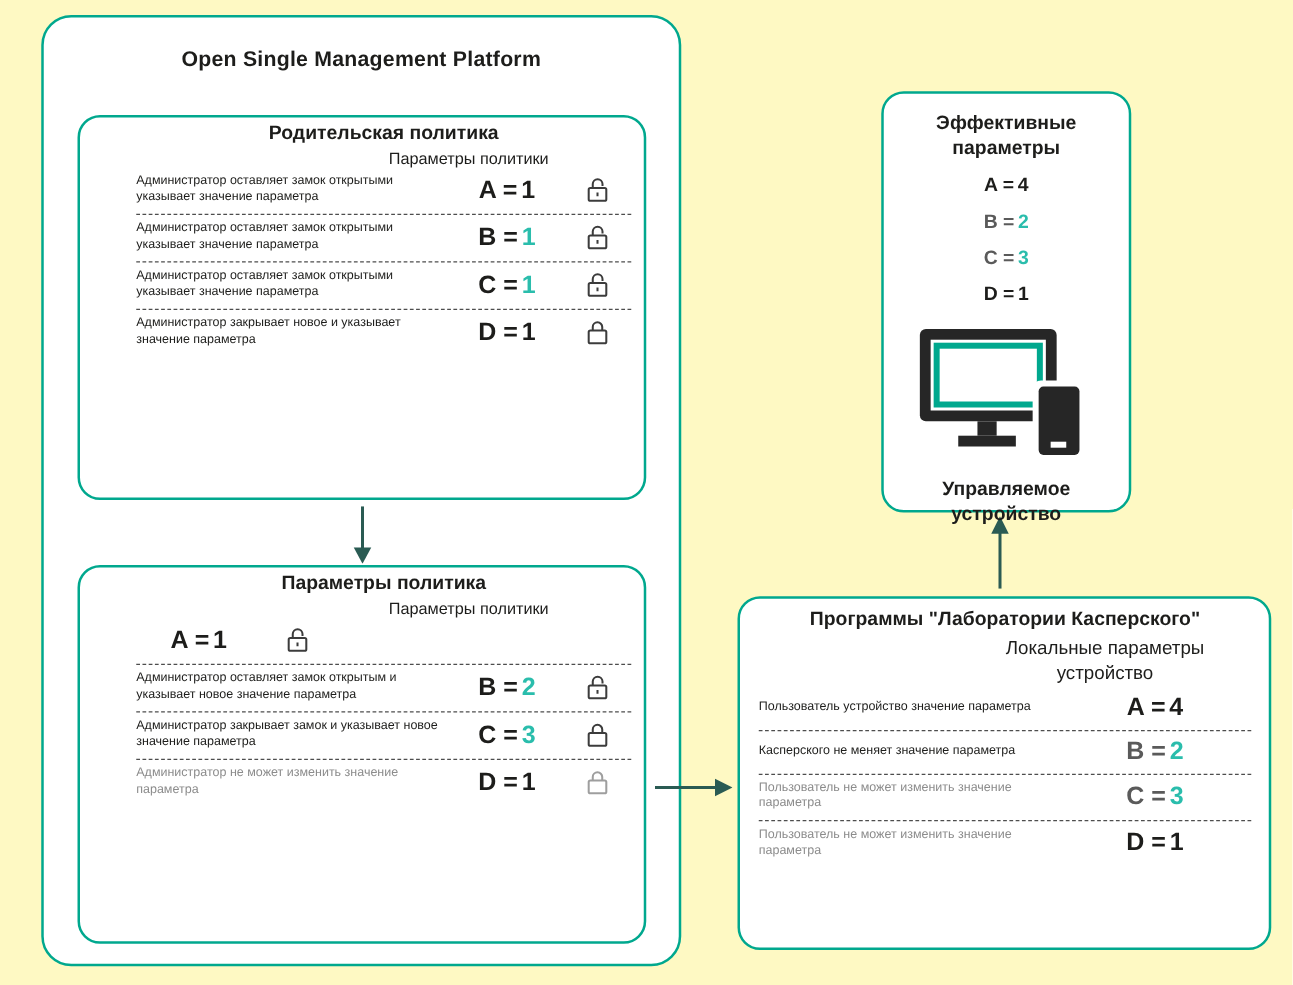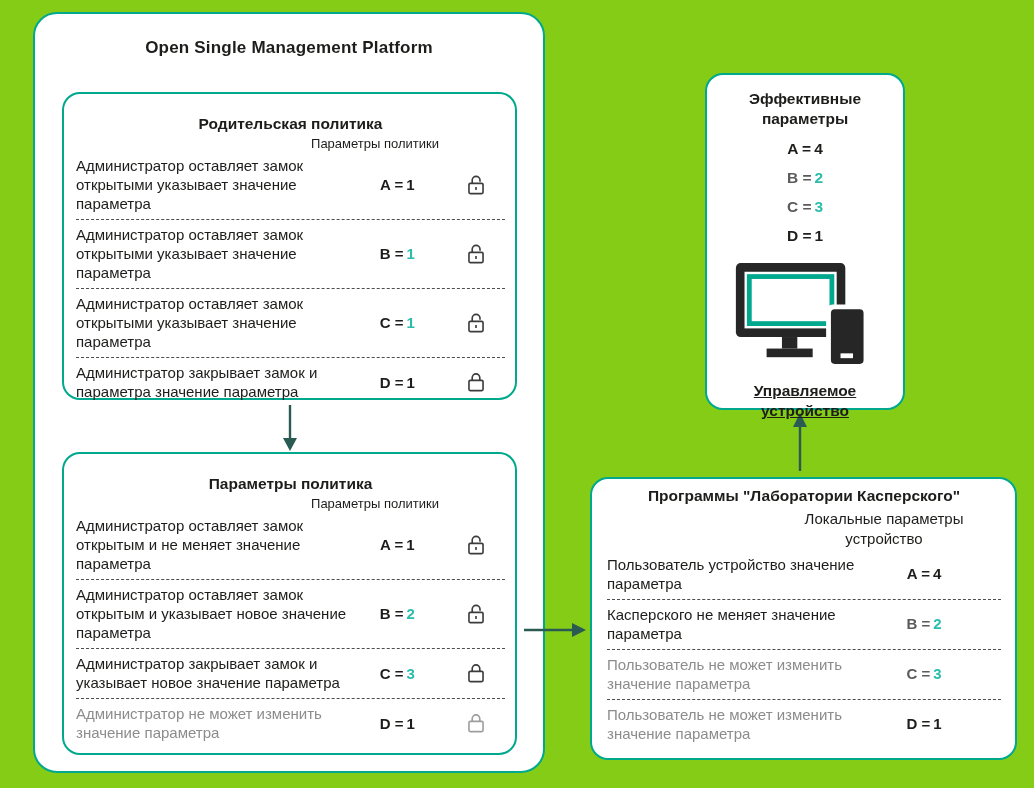--- a/index.html
+++ b/index.html
@@ -1,65 +1,65 @@
 <!DOCTYPE html>
 <html><head>
 <meta charset="utf-8">
 <style>
   html,body { margin:0; padding:0; background:#ffffff; }
   .page {
-    position:relative; width:1034px; height:788px; background:#84cc16;
+    position:relative; width:1034px; height:788px; background:#fef9c3;
     font-family:"Liberation Sans", sans-serif; color:#1d1d1b; overflow:hidden;
   }
   .box {
     position:absolute; border:2px solid #00a88e; border-radius:18px;
     background:#fff; box-sizing:border-box;
   }
   .outer-box   { left:33px;  top:12px;  width:512px; height:761px; border-radius:24px; }
   .parent-box  { left:62px;  top:92px;  width:455px; height:308px; }
   .child-box   { left:62px;  top:452px; width:455px; height:303px; }
   .kasp-box    { left:590px; top:477px; width:427px; height:283px; }
   .device-box  { left:705px; top:73px;  width:200px; height:337px; }
 
   .platform-title {
     position:absolute; left:33px; top:38px; width:512px; text-align:center;
     font-weight:bold; font-size:17px; letter-spacing:.2px;
   }
 
-  .policy-inner { padding:21px 10px 6px 12px; height:100%; box-sizing:border-box;
-    display:flex; flex-direction:column; }
+  .policy-inner { padding:4px 10px 6px 12px; height:100%; box-sizing:border-box;
+    display:flex; flex-direction:column;margin-left:33px; }
   .policy-title { text-align:center; font-weight:bold; font-size:15.5px; flex:none; }
   .col-header   { font-size:13px; width:200px; margin:3px 30px 0 auto; text-align:center; flex:none; }
   .rows { display:flex; flex-direction:column; flex:1; }
   .row  { display:flex; align-items:center; padding:5px 0 6px 0;
           border-bottom:1px dashed #4d4d4d; }
   .row:last-child { border-bottom:none; }
-  .row-text  { width:272px; font-size:15px; line-height:1.27; }
-  .row-value { width:100px; text-align:center; font-weight:bold; font-size:15px; white-space:nowrap; }
+  .row-text  { width:272px; font-size:10px; line-height:1.27; }
+  .row-value { width:100px; text-align:center; font-weight:bold; font-size:20px; white-space:nowrap; }
   .row-value .val { margin-left:3px; }
   .row-lock  { width:58px; display:flex; justify-content:center; color:#3c3c3c; }
   .row.muted .row-text { color:#8c8c8c; }
   .row-lock.gray { color:#9e9e9e; }
   .accent { color:#2abdac; }
   .dim { color:#5a5a5a; }
 
   .kasp-inner { padding:8px 14px 6px 15px; height:100%; box-sizing:border-box;
     display:flex; flex-direction:column; }
   .kasp-header { width:210px; margin:4px 12px 0 auto; text-align:center; font-size:15px; line-height:1.35; }
   .kasp-row .row-text  { width:252px; }
   .kasp-row .row-value { width:130px; }
 
   .device-inner { height:100%; box-sizing:border-box; display:flex; flex-direction:column;
     align-items:center; padding-top:14px;border-radius:19px; }
   .eff-title { text-align:center; font-weight:bold; font-size:15.5px; width:140px; line-height:1.3; }
   .eff-param { font-weight:bold; font-size:15.5px; margin-top:11px; }
   .eff-param .val { margin-left:3px; }
   .device-icon { margin-top:16px; flex:none; }
   .device-label { text-align:center; font-weight:bold; font-size:15.5px; width:150px;
-    line-height:1.3; margin-top:10px;text-decoration:underline; }
+    line-height:1.3; margin-top:10px; }
 
   .arrow { position:absolute; }
 </style>
 </head>
 <body>
 
 <div class="page">
 
   <div class="box outer-box"></div>
   <div class="platform-title">Open Single Management Platform</div>
@@ -96,21 +96,21 @@
           <div class="row-value"><span>C =</span><span class="val accent">1</span></div>
           <div class="row-lock">
             <svg viewBox="0 0 24 24" width="26" height="26" fill="none" stroke="currentColor" stroke-width="1.5">
                 <rect x="5.5" y="10.5" width="13" height="9.5" rx="1.2"></rect>
                 <path d="M8.5 10.5 V7.6 A3.6 3.6 0 0 1 15.7 7.6 V9.1"></path>
                 <line x1="12" y1="13.8" x2="12" y2="16.6"></line>
               </svg>
           </div>
         </div>
         <div class="row">
-          <div class="row-text">Администратор закрывает замок и параметра значение параметра</div>
+          <div class="row-text">Администратор закрывает новое и указывает значение параметра</div>
           <div class="row-value"><span>D =</span><span class="val">1</span></div>
           <div class="row-lock">
             <svg viewBox="0 0 24 24" width="26" height="26" fill="none" stroke="currentColor" stroke-width="1.5">
                 <rect x="5.5" y="10.5" width="13" height="9.5" rx="1.2"></rect>
                 <path d="M8.5 10.5 V8 A3.5 3.5 0 0 1 15.5 8 V10.5"></path>
               </svg>
           </div>
         </div>
       </div>
     </div>
@@ -120,21 +120,20 @@
     <line x1="9" y1="0" x2="9" y2="35" stroke="#2a5b53" stroke-width="2.4"></line>
     <polygon points="2,33 16,33 9,46" fill="#2a5b53"></polygon>
   </svg>
 
   <div class="box child-box">
     <div class="policy-inner">
       <div class="policy-title">Параметры политика</div>
       <div class="col-header">Параметры политики</div>
       <div class="rows">
         <div class="row">
-          <div class="row-text">Администратор оставляет замок открытым и не меняет значение параметра</div>
           <div class="row-value"><span>A =</span><span class="val">1</span></div>
           <div class="row-lock">
             <svg viewBox="0 0 24 24" width="26" height="26" fill="none" stroke="currentColor" stroke-width="1.5">
                 <rect x="5.5" y="10.5" width="13" height="9.5" rx="1.2"></rect>
                 <path d="M8.5 10.5 V7.6 A3.6 3.6 0 0 1 15.7 7.6 V9.1"></path>
                 <line x1="12" y1="13.8" x2="12" y2="16.6"></line>
               </svg>
           </div>
         </div>
         <div class="row">

